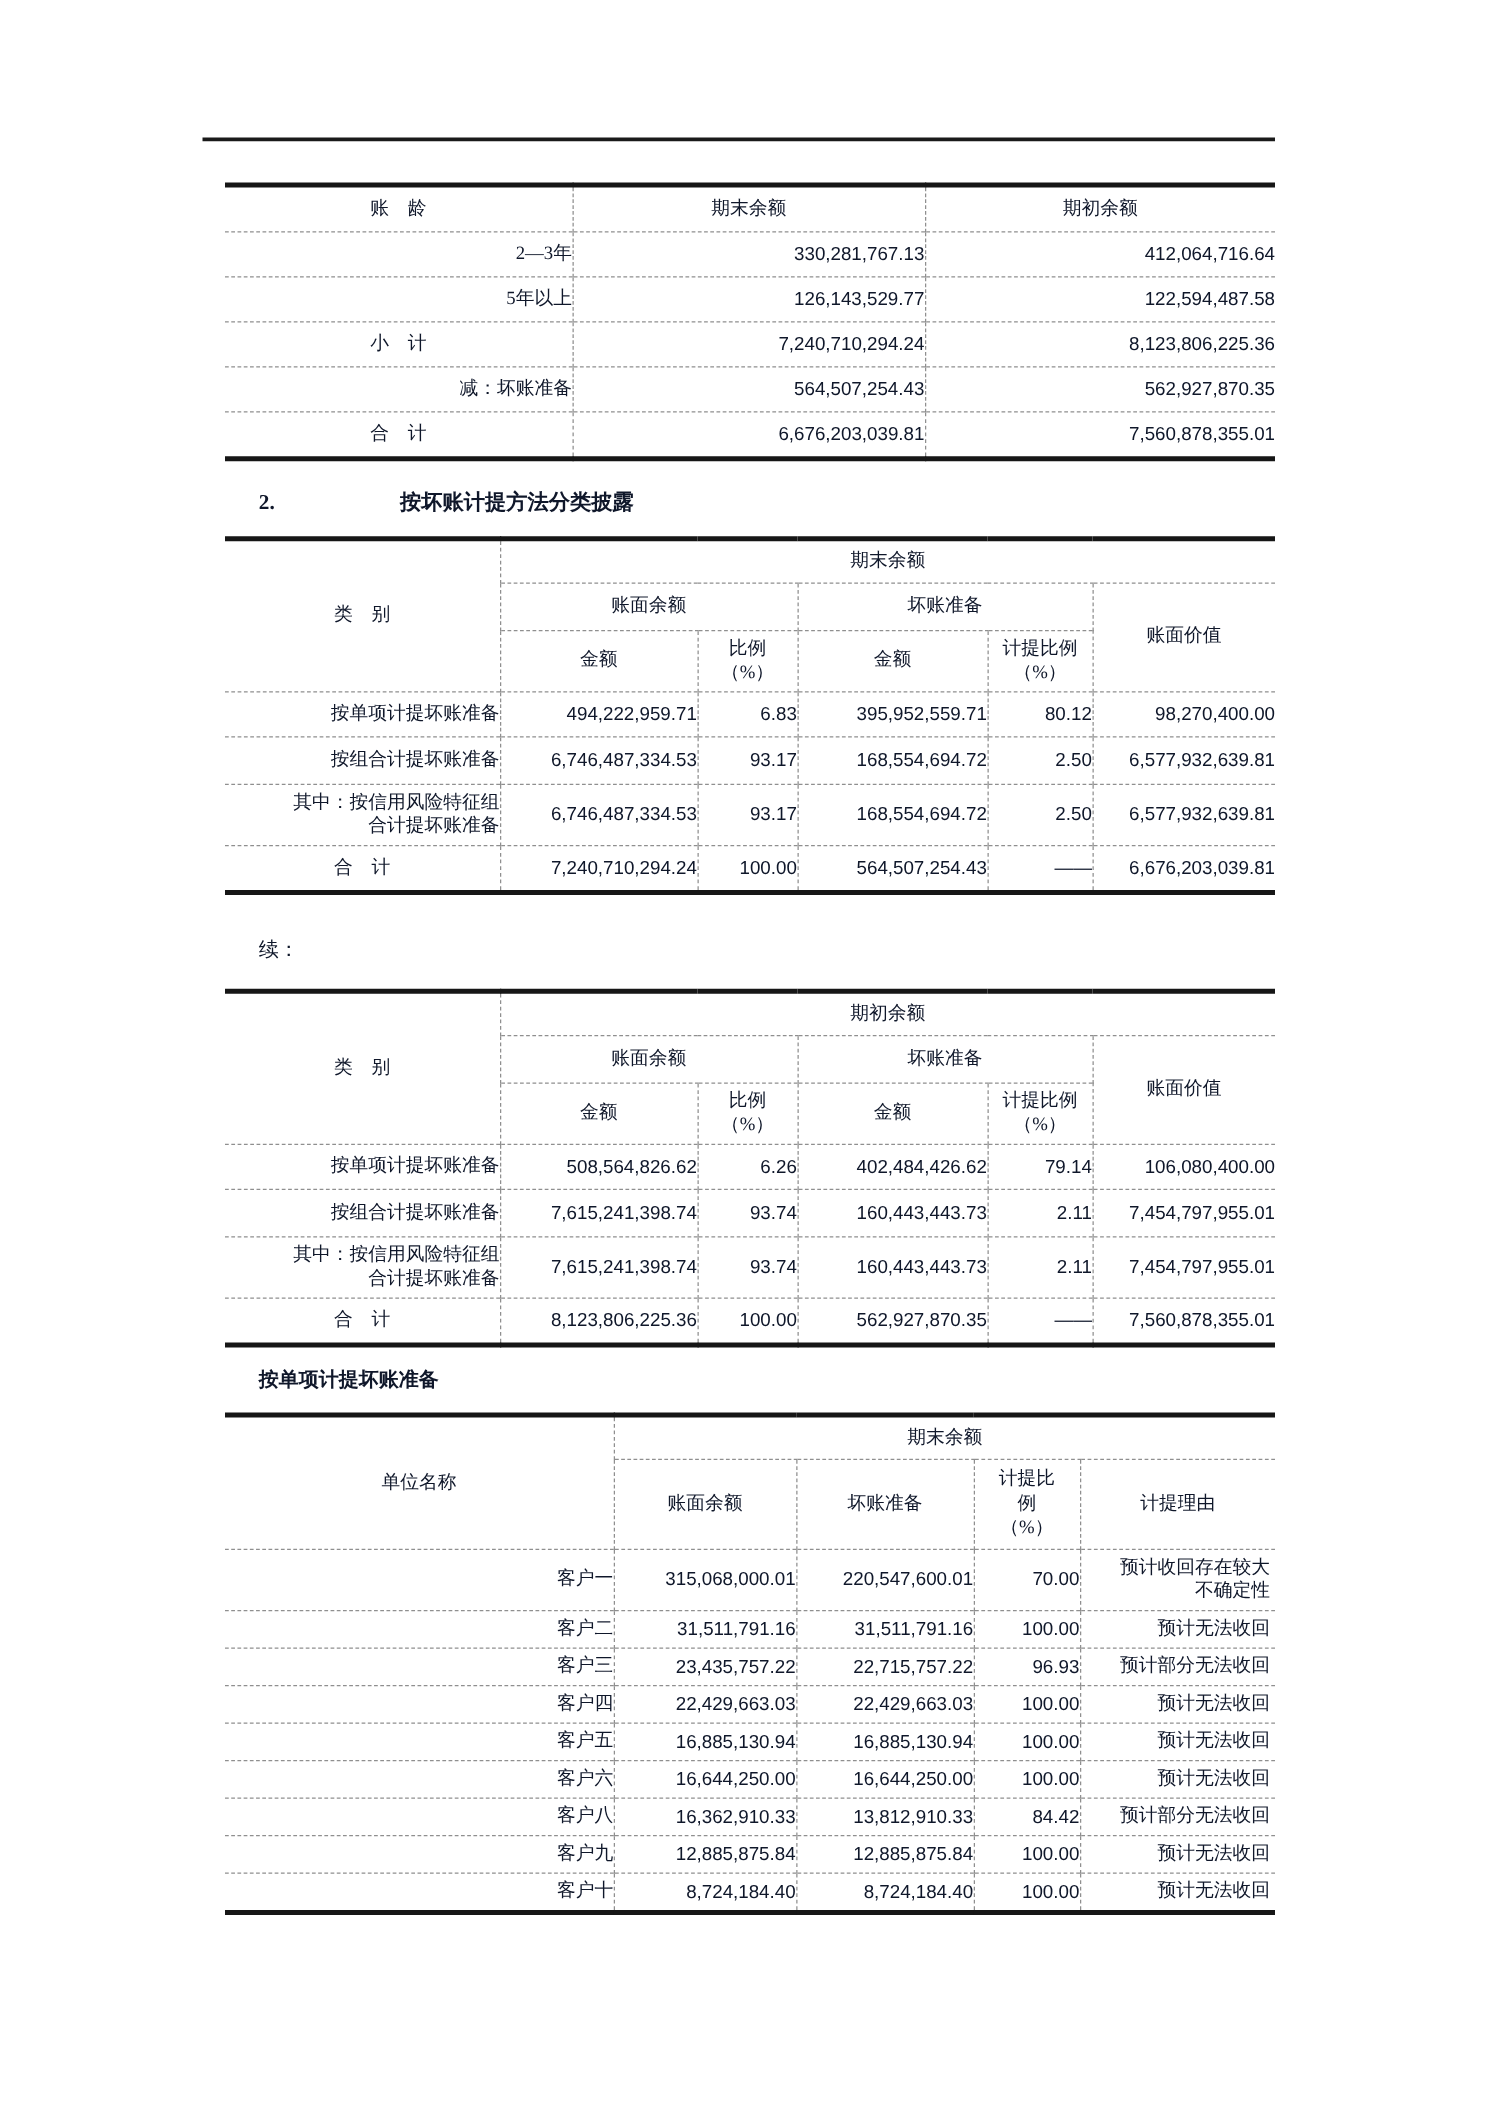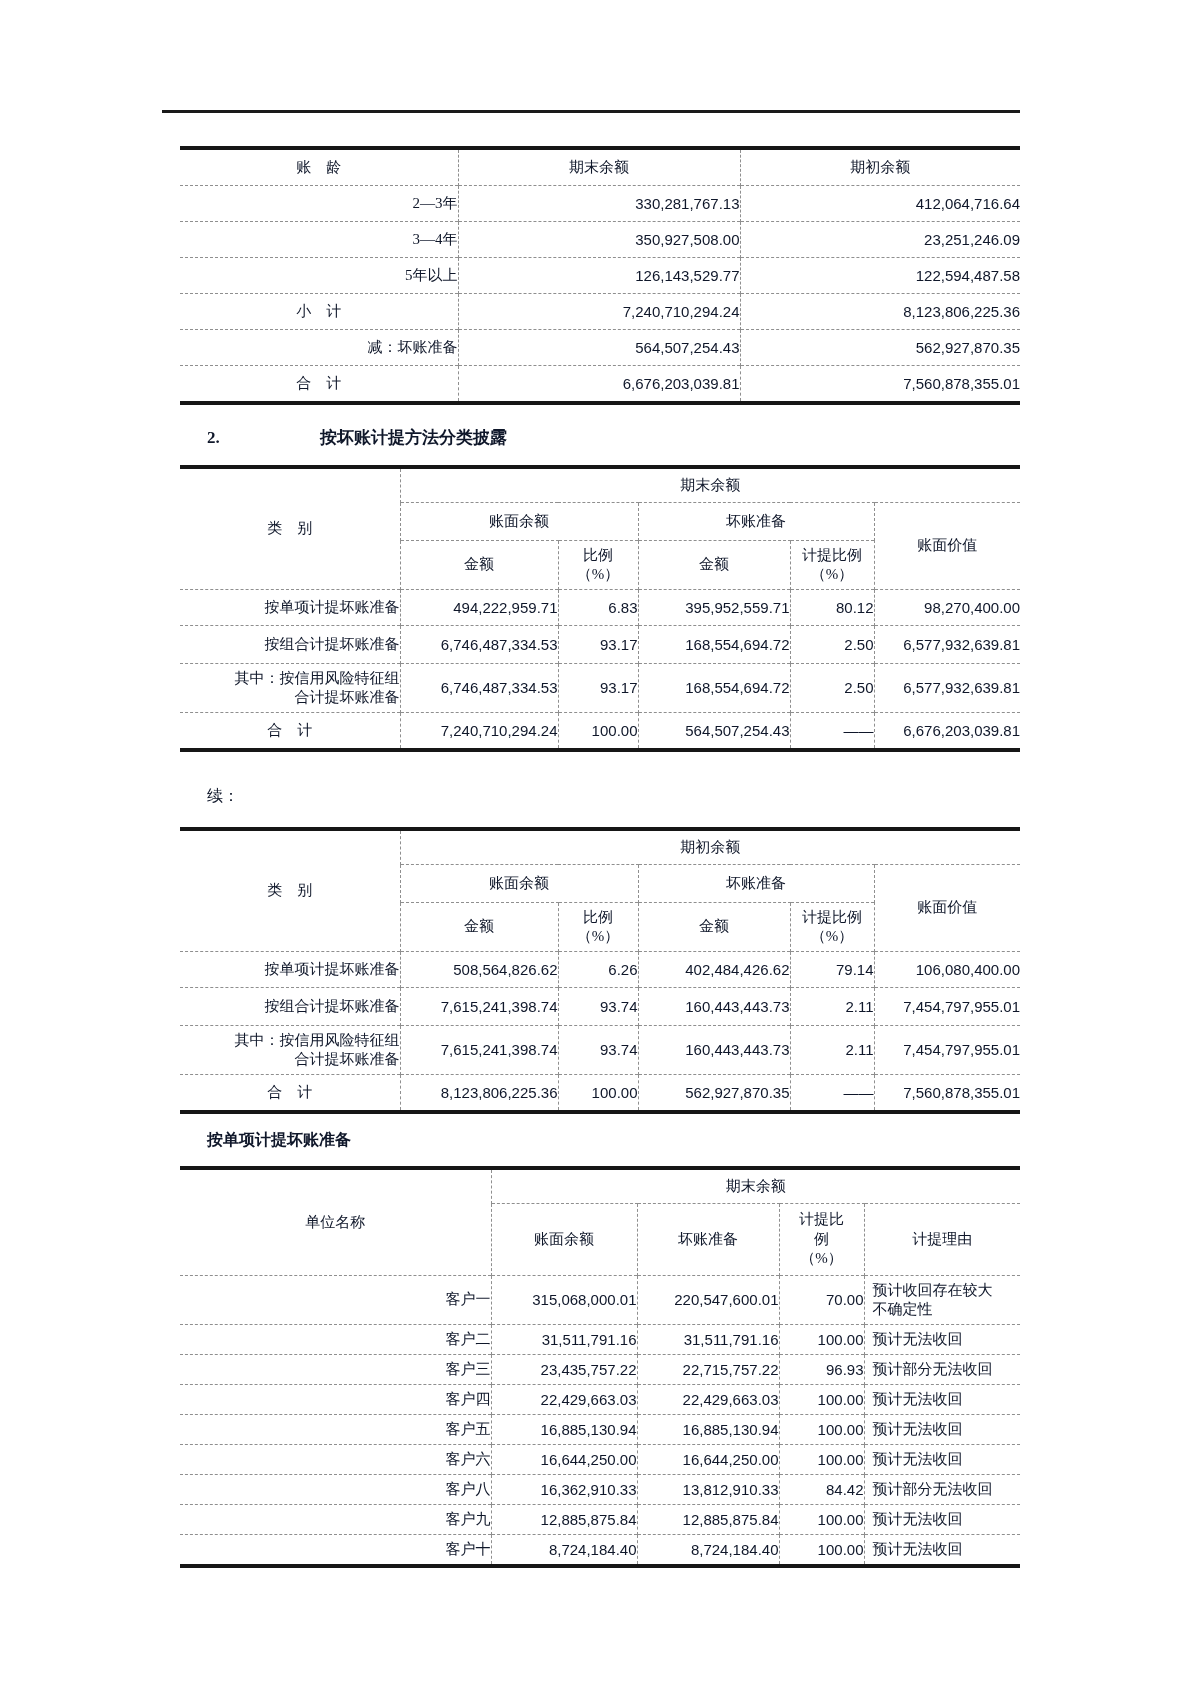--- a/index.html
+++ b/index.html
@@ -53,21 +53,21 @@
   .t2 tr.h3 td{height:48px;}
   .t2 tr.d1 td{height:35px;}
   .t2 tr.d2 td{height:37px;}
   .t2 tr.d3 td{height:48px;}
   .t2 tr.d4 td{height:35px;}
   
   .t4 tr.h1 td{height:33px;}
   .t4 tr.h2 td{height:71px;}
   .t4 tr.r1 td{height:48px;}
   .t4 tr.rn td{height:29px;margin-left:16px;}
-  .t4 .reason{text-align:left;padding-left:8px;padding-right:4px;white-space:pre-line;}
+  .t4 .reason{text-align:right;padding-left:8px;padding-right:4px;white-space:pre-line;}
 
   .sec-title{margin-top:21px;margin-bottom:15px;font-size:17px;font-weight:bold;height:24px;}
   .sec-num{display:inline-block;margin-left:27px;width:113px;}
   .cont-label{margin-top:34px;margin-bottom:0;margin-left:27px;font-size:16px;height:20px;}
   .t-gap{margin-top:21px;}
   .sub-title{margin-top:16px;margin-bottom:14px;margin-left:27px;font-size:16px;font-weight:bold;height:22px;}
   .footer{margin-top:44px;text-align:center;}
   .f-title{font-size:19px;letter-spacing:2px;}
   .f-page{font-size:14px;margin-left:10px;font-family:"Liberation Serif","DejaVu Serif",serif;}
 </style>
@@ -88,25 +88,20 @@
       <tbody>
           <tr class="hr">
         <td class="hd">账　龄</td>
         <td class="hd vl">期末余额</td>
         <td class="hd vl">期初余额</td>
       </tr>
       <tr class="dr bt">
         <td class="lbl">2—3年</td>
         <td class="num num-wide vl">330,281,767.13</td>
         <td class="num num-wide vl">412,064,716.64</td>
-      </tr>
-      <tr class="dr bt">
-        <td class="lbl">3—4年</td>
-        <td class="num num-wide vl">350,927,508.00</td>
-        <td class="num num-wide vl">23,251,246.09</td>
       </tr>
       <tr class="dr bt">
         <td class="lbl">5年以上</td>
         <td class="num num-wide vl">126,143,529.77</td>
         <td class="num num-wide vl">122,594,487.58</td>
       </tr>
       <tr class="dr bt">
         <td class="ctr">小　计</td>
         <td class="num num-wide vl">7,240,710,294.24</td>
         <td class="num num-wide vl">8,123,806,225.36</td>

